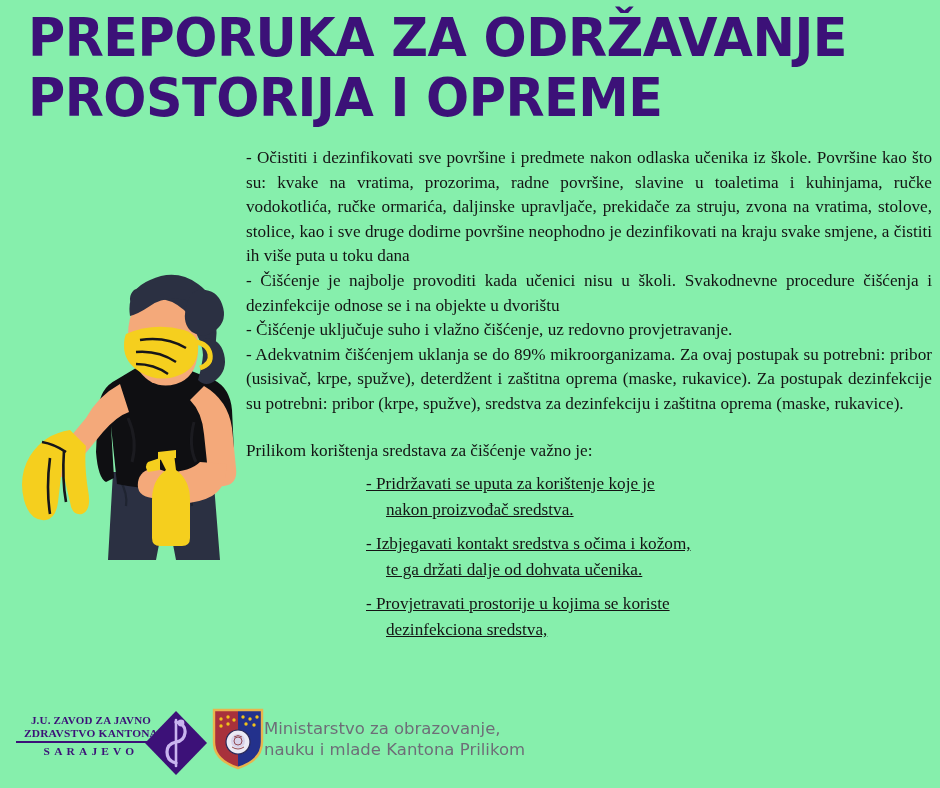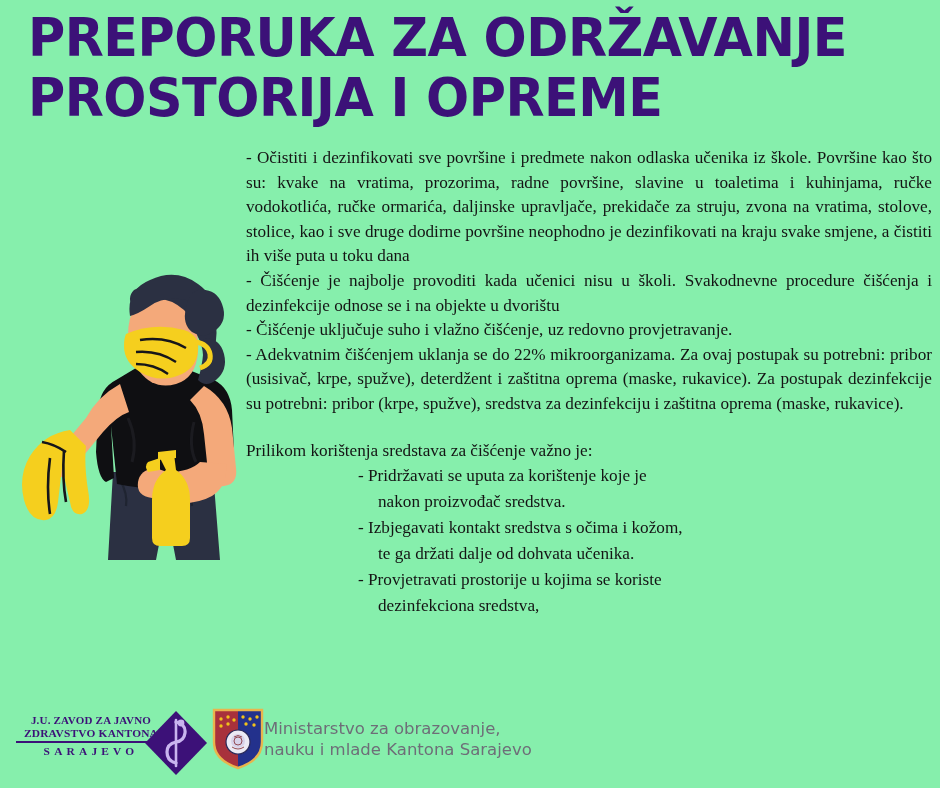--- a/index.html
+++ b/index.html
@@ -63,22 +63,23 @@
     text-align: left;
   }
 
   
   .bullet-list {
     margin: 0;
     padding: 0;
     list-style: none;
   }
   .bullet-item {
-    margin: 0;
+    margin: 8px;
     padding: 0;
+    text-decoration: underline;
   }
   .bullet-row1 {
     font-size: 17.2px;
     line-height: 26px;
     padding-left: 124px;
     text-indent: -12px;
     white-space: nowrap;
   }
   .bullet-row2 {
     font-size: 17.2px;
@@ -211,21 +212,21 @@
       <path d="M132 68 q26 -4 46 8" fill="none" stroke="#16161a" stroke-width="2.4"></path>
       <path d="M128 80 q22 -2 40 10" fill="none" stroke="#16161a" stroke-width="2.4"></path>
       <path d="M128 92 q18 0 32 10" fill="none" stroke="#16161a" stroke-width="2.4"></path>
     </svg>
   </div>
 
   <div class="body-col">
     <p class="para">- Očistiti i dezinfikovati sve površine i predmete nakon odlaska učenika iz škole. Površine kao što su: kvake na vratima, prozorima, radne površine, slavine u toaletima i kuhinjama, ručke vodokotlića, ručke ormarića, daljinske upravljače, prekidače za struju, zvona na vratima, stolove, stolice, kao i sve druge dodirne površine neophodno je dezinfikovati na kraju svake smjene, a čistiti ih više puta u toku dana</p>
     <p class="para">- Čišćenje je najbolje provoditi kada učenici nisu u školi. Svakodnevne procedure čišćenja i dezinfekcije odnose se i na objekte u dvorištu</p>
     <p class="para">- Čišćenje uključuje suho i vlažno čišćenje, uz redovno provjetravanje.</p>
-    <p class="para">- Adekvatnim čišćenjem uklanja se do 22% mikroorganizama. Za ovaj postupak su potrebni: pribor (usisivač, krpe, spužve), deterdžent i zaštitna oprema (maske, rukavice). Za postupak dezinfekcije su potrebni: pribor (krpe, spužve), sredstva za dezinfekciju i zaštitna oprema (maske, rukavice).</p>
+    <p class="para">- Adekvatnim čišćenjem uklanja se do 89% mikroorganizama. Za ovaj postupak su potrebni: pribor (usisivač, krpe, spužve), deterdžent i zaštitna oprema (maske, rukavice). Za postupak dezinfekcije su potrebni: pribor (krpe, spužve), sredstva za dezinfekciju i zaštitna oprema (maske, rukavice).</p>
 
     <div class="spacer-gap"></div>
 
     <p class="lead-line">Prilikom korištenja sredstava za čišćenje važno je:</p>
 
     <ul class="bullet-list">
       <li class="bullet-item">
         <div class="bullet-row1">- Pridržavati se uputa za korištenje koje je</div>
         <div class="bullet-row2">nakon proizvođač sredstva.</div>
       </li>
@@ -290,19 +291,19 @@
               <circle cx="26" cy="33" r="4"></circle>
               <path d="M20 39 q6 4 12 0"></path>
               <path d="M22 29 q4 -3 8 0"></path>
             </g>
           </g>
           <path d="M2 2 L50 2 L50 34 q0 18 -24 26 q-24 -8 -24 -26 Z" fill="none" stroke="#e9b44c" stroke-width="2.4"></path>
         </svg>
       </div>
       <div class="ministry-text">
         <div>Ministarstvo za obrazovanje,</div>
-        <div>nauku i mlade Kantona Sarajevo</div>
+        <div>nauku i mlade Kantona Prilikom</div>
       </div>
     </div>
 
   </div>
 
 </div>
 
 </body></html>

